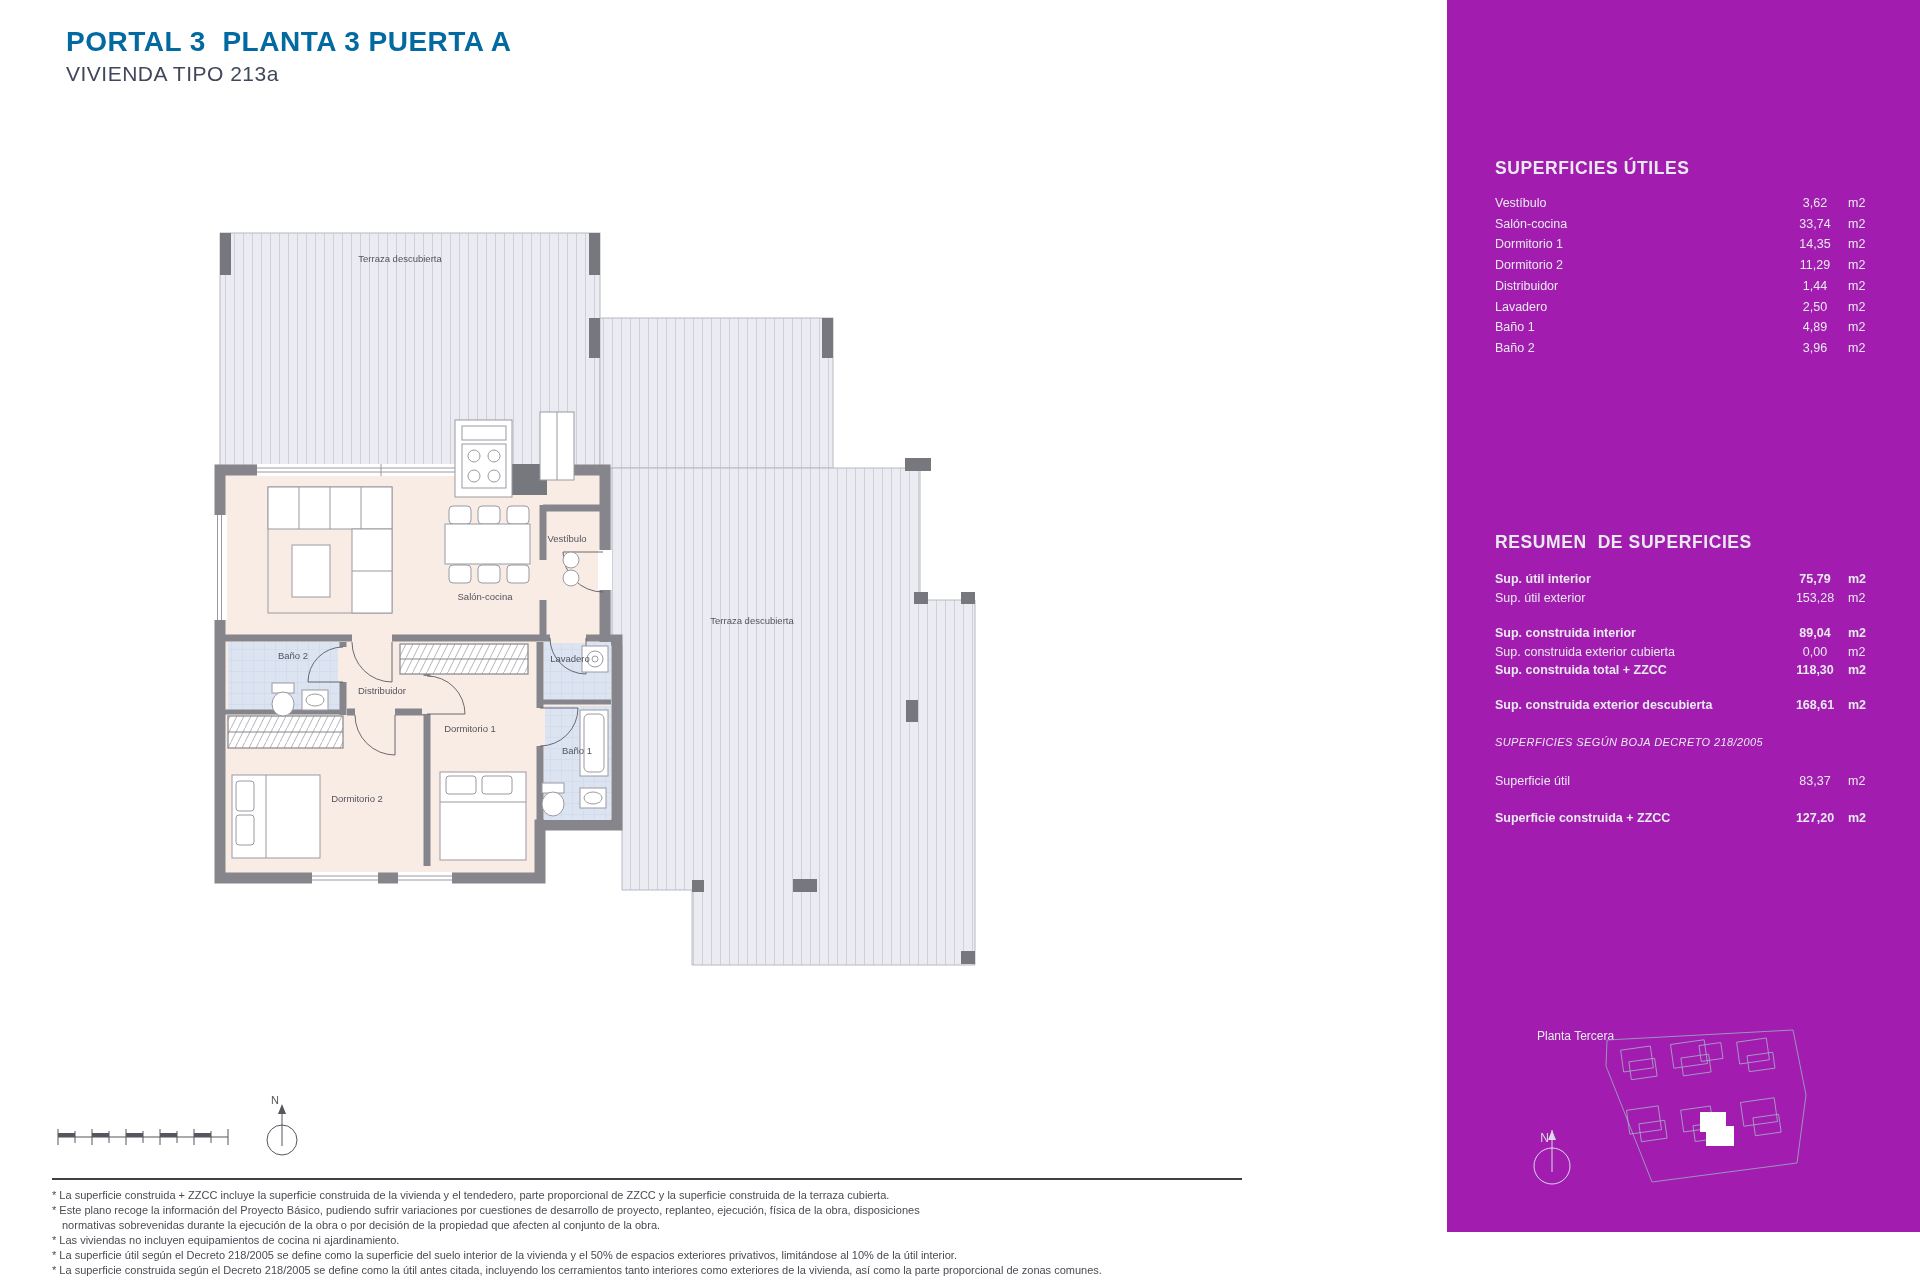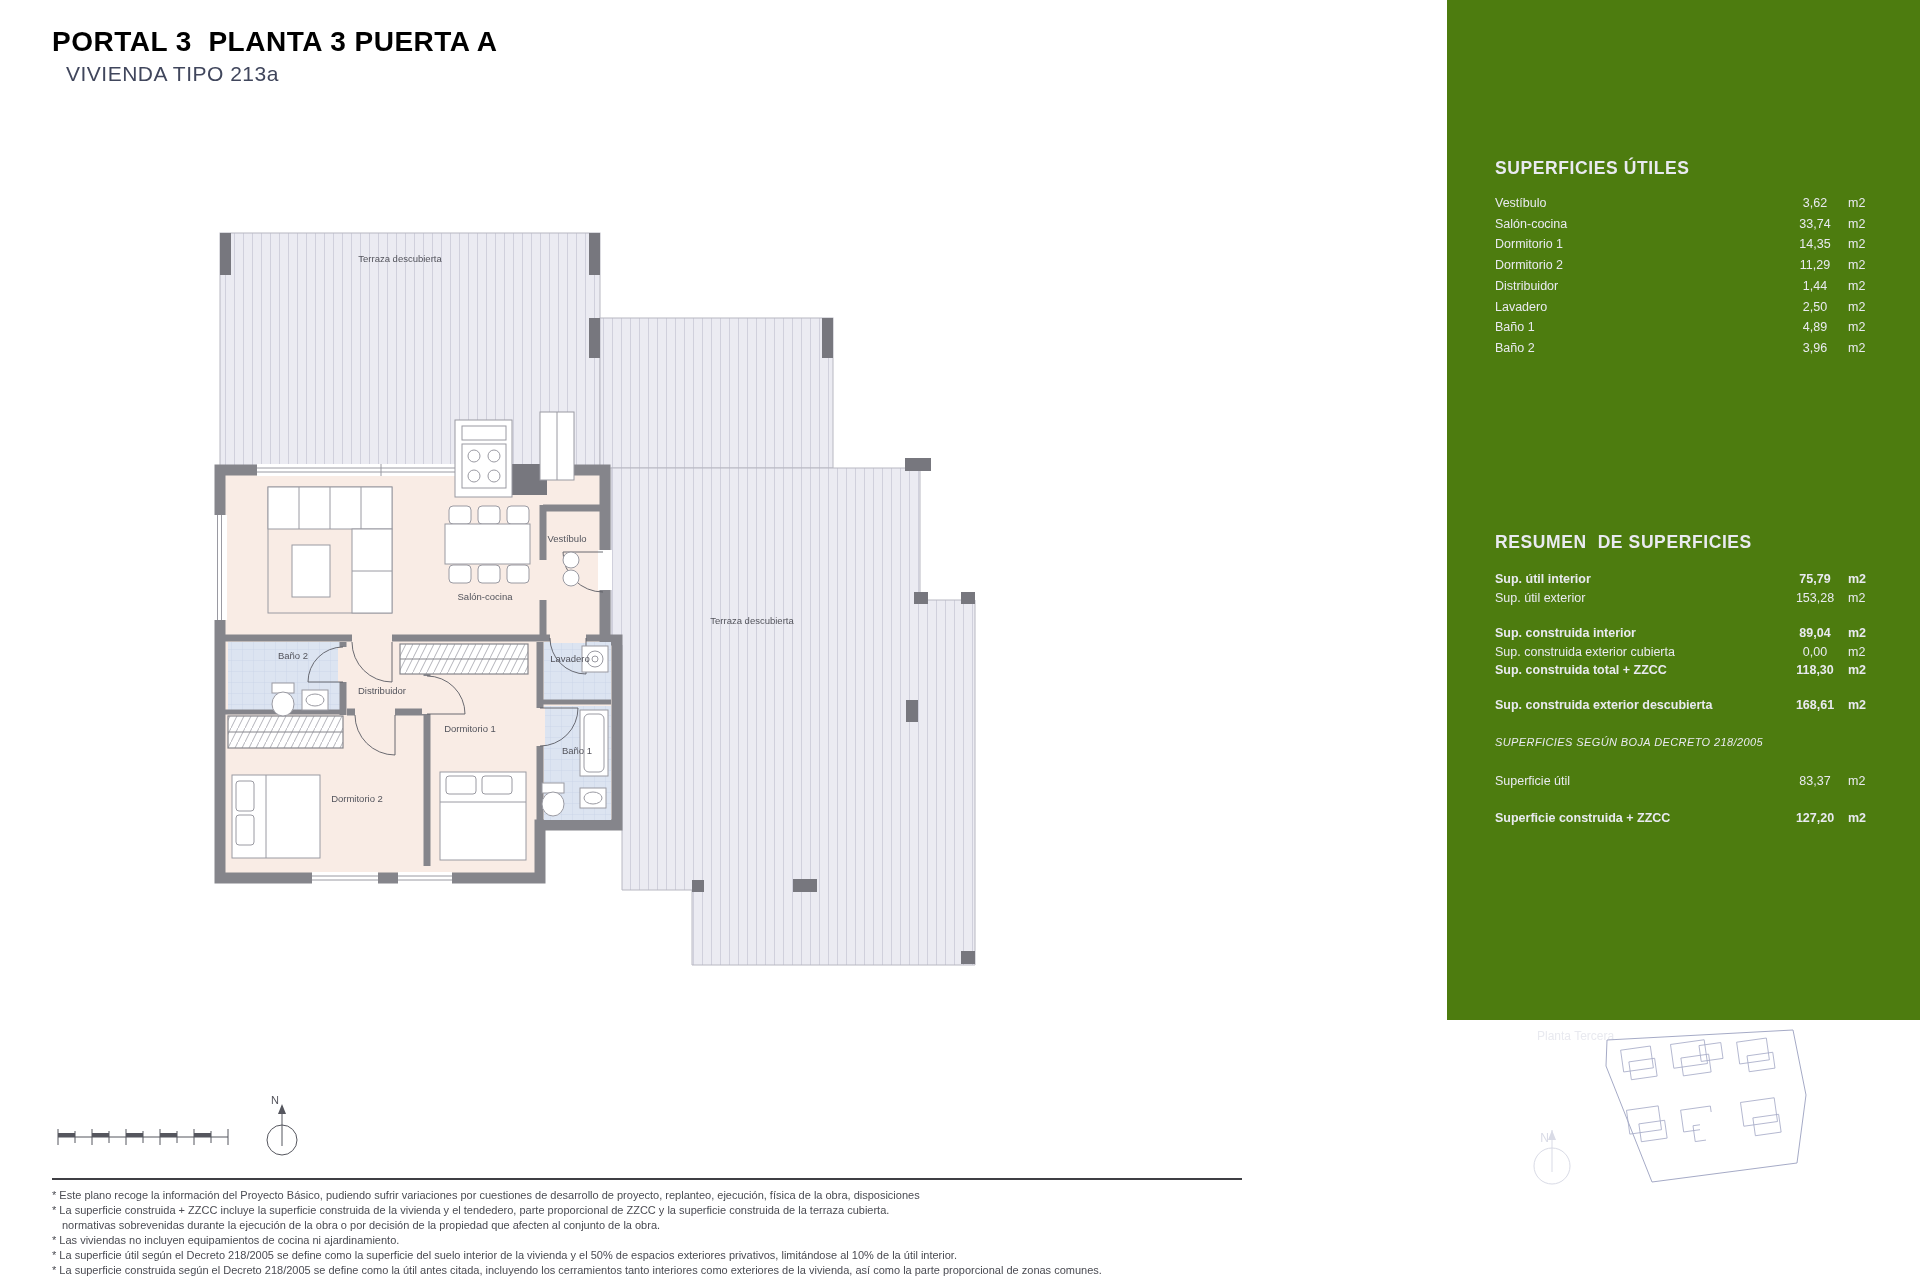--- a/index.html
+++ b/index.html
@@ -1,24 +1,24 @@
 <!DOCTYPE html>
 <html><head>
 <meta charset="utf-8">
 <style>
   html,body{margin:0;padding:0;width:1920px;height:1280px;background:#ffffff;overflow:hidden;
     font-family:"Liberation Sans",sans-serif;}
   .page{position:relative;width:1920px;height:1280px;}
   
-  .title{position:absolute;left:52px;top:26px;font-size:28px;font-weight:bold;color:#000000;white-space:pre;letter-spacing:.5px;}
+  .title{position:absolute;left:66px;top:26px;font-size:28px;font-weight:bold;color:#0369a1;white-space:pre;letter-spacing:.5px;}
   .subtitle{position:absolute;left:66px;top:62px;font-size:21px;color:#40465c;letter-spacing:.5px;}
   
   .plan-svg{position:absolute;left:0;top:0;}
   
-  .sidebar{position:absolute;left:1447px;top:0;width:473px;height:1020px;background:#4d7c0f;color:#e9eaf0;}
+  .sidebar{position:absolute;left:1447px;top:0;width:473px;height:1232px;background:#a21caf;color:#e9eaf0;}
   .sb-title{position:absolute;left:48px;font-size:17.5px;font-weight:bold;letter-spacing:.6px;white-space:pre;}
   .sb-title.sup{top:158px;}
   .sb-title.res{top:532px;}
   .sb-title.boja{top:736px;font-size:11px;font-weight:normal;font-style:italic;letter-spacing:.4px;}
   .sb-block{position:absolute;left:48px;right:42px;}
   .sb-block.sup-rows{top:193px;}
   .sb-block.res-rows{top:570px;}
   .sb-block.boja-rows{top:772px;}
   .row{display:flex;align-items:baseline;font-size:12.5px;line-height:20.7px;}
   .res-rows .row{line-height:18.5px;}
@@ -381,21 +381,21 @@
       <g stroke="#d9dbe6" fill="none">
         <circle cx="105" cy="1166" r="18" stroke-width="1"></circle>
         <line x1="105" y1="1130" x2="105" y2="1172" stroke-width="1"></line>
         <polygon points="101,1140 105,1130 109,1140" fill="#d9dbe6" stroke="none"></polygon>
         <text x="102" y="1142" text-anchor="end" font-size="12" fill="#d9dbe6" stroke="none">N</text>
       </g>
     </svg>
   </div>
 
   <div class="footnotes">
+    <div>* La superficie construida + ZZCC incluye la superficie construida de la vivienda y el tendedero, parte proporcional de ZZCC y la superficie construida de la terraza cubierta.</div>
     <div>* Este plano recoge la información del Proyecto Básico, pudiendo sufrir variaciones por cuestiones de desarrollo de proyecto, replanteo, ejecución, física de la obra, disposiciones</div>
-    <div>* La superficie construida + ZZCC incluye la superficie construida de la vivienda y el tendedero, parte proporcional de ZZCC y la superficie construida de la terraza cubierta.</div>
     <div class="indent">normativas sobrevenidas durante la ejecución de la obra o por decisión de la propiedad que afecten al conjunto de la obra.</div>
     <div>* Las viviendas no incluyen equipamientos de cocina ni ajardinamiento.</div>
     <div>* La superficie útil según el Decreto 218/2005 se define como la superficie del suelo interior de la vivienda y el 50% de espacios exteriores privativos, limitándose al 10% de la útil interior.</div>
     <div>* La superficie construida según el Decreto 218/2005 se define como la útil antes citada, incluyendo los cerramientos tanto interiores como exteriores de la vivienda, así como la parte proporcional de zonas comunes.</div>
   </div>
 
 </div>
 
 </body></html>

